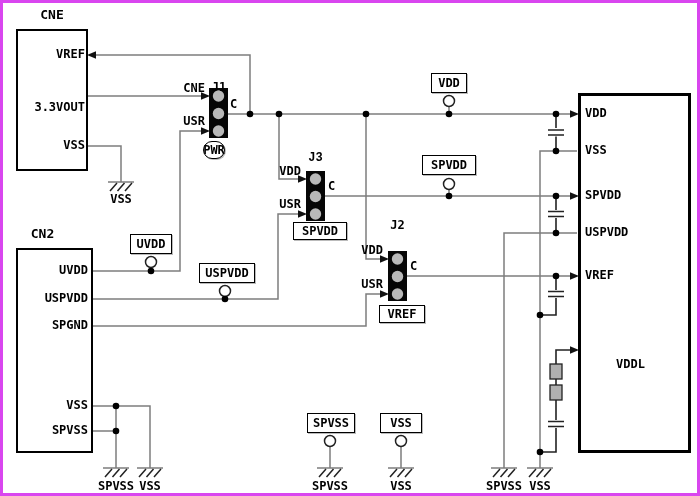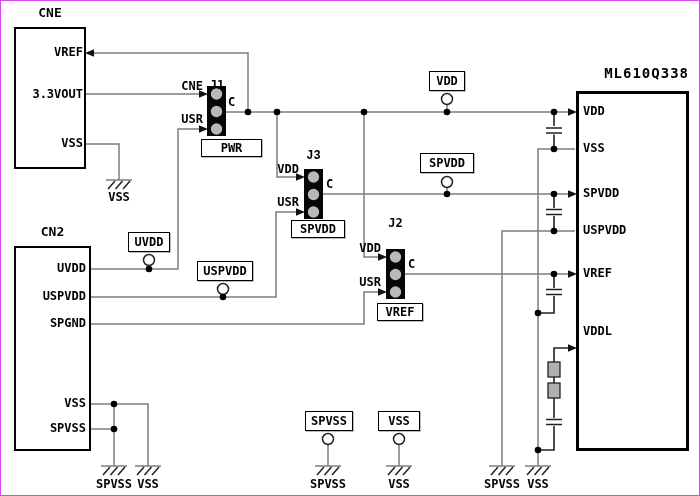--- a/index.html
+++ b/index.html
@@ -1,18 +1,18 @@
 <!DOCTYPE html>
 <html><head>
 <meta charset="utf-8">
 <style>
   html,body{margin:0;padding:0;background:#e8e8e8;}
   .stage{
     position:relative;width:700px;height:496px;margin:0 auto;
-    background:#ffffff;border:1px solid #d946ef;box-sizing:border-box;
+    background:#ffffff;border:3px solid #d946ef;box-sizing:border-box;
     font-family:"DejaVu Sans Mono","Liberation Mono",monospace;
     font-weight:bold;color:#000;overflow:hidden;
   }
   .lbl{position:absolute;font-size:12px;line-height:13px;white-space:nowrap;}
   .r{text-align:right;}
   .c{text-align:center;}
   .ttl{font-size:13px;}
   .icttl{font-size:14px;letter-spacing:1px;}
   .compbox{position:absolute;border:2.5px solid #000;background:transparent;box-sizing:border-box;}
   .icbox{border-width:3px;}
@@ -158,45 +158,44 @@
       <polygon points="576,273 567,269.2 567,276.8"></polygon>
       <polygon points="576,347 567,343.2 567,350.8"></polygon>
     </g>
   </svg>
 
   <div class="compbox" style="left:13px;top:26px;width:72px;height:142px;"></div>
   <div class="compbox" style="left:13px;top:245px;width:77px;height:205px;"></div>
   <div class="compbox icbox" style="left:575px;top:90px;width:113px;height:360px;"></div>
 
   <div class="lbl c ttl" style="left:13px;top:5px;width:72px;">CNE</div>
-  <div class="lbl c ttl" style="left:13px;top:224px;width:77px;">CN2</div>
-  <div class="lbl r icttl" style="left:575px;top:66px;width:113px;">ML610Q338</div>
+  <div class="lbl c ttl" style="left:1px;top:224px;width:77px;">CN2</div>
 
   <div class="lbl r" style="left:28px;top:45px;width:54px;">VREF</div>
-  <div class="lbl r" style="left:18px;top:87px;width:64px;">3.3VOUT</div>
+  <div class="lbl r" style="left:18px;top:98px;width:64px;">3.3VOUT</div>
   <div class="lbl r" style="left:28px;top:136px;width:54px;">VSS</div>
 
   <div class="lbl r" style="left:33px;top:261px;width:52px;">UVDD</div>
   <div class="lbl r" style="left:23px;top:289px;width:62px;">USPVDD</div>
   <div class="lbl r" style="left:23px;top:316px;width:62px;">SPGND</div>
   <div class="lbl r" style="left:33px;top:396px;width:52px;">VSS</div>
   <div class="lbl r" style="left:23px;top:421px;width:62px;">SPVSS</div>
 
   <div class="lbl" style="left:582px;top:104px;width:60px;">VDD</div>
   <div class="lbl" style="left:582px;top:141px;width:60px;">VSS</div>
   <div class="lbl" style="left:582px;top:186px;width:60px;">SPVDD</div>
   <div class="lbl" style="left:582px;top:223px;width:60px;">USPVDD</div>
   <div class="lbl" style="left:582px;top:266px;width:60px;">VREF</div>
-  <div class="lbl" style="left:582px;top:324px;width:60px;">VDDL</div>
+  <div class="lbl" style="left:582px;top:355px;width:60px;text-align:right;">VDDL</div>
 
   <div class="lbl c" style="left:198px;top:78px;width:36px;">J1</div>
   <div class="lbl r" style="left:160px;top:79px;width:42px;">CNE</div>
   <div class="lbl" style="left:227px;top:95px;width:16px;">C</div>
   <div class="lbl r" style="left:164px;top:112px;width:38px;">USR</div>
-  <div class="tagbox" style="left:200px;top:138px;width:61px;">PWR</div>
+  <div class="tagbox" style="left:200px;top:138px;width:22px;border-radius:9px;">PWR</div>
 
   <div class="lbl c" style="left:294px;top:149px;width:37px;font-family:Liberation Mono, monospace;">J3</div>
   <div class="lbl r" style="left:260px;top:162px;width:38px;">VDD</div>
   <div class="lbl" style="left:325px;top:177px;width:16px;">C</div>
   <div class="lbl r" style="left:260px;top:195px;width:38px;">USR</div>
   <div class="tagbox" style="left:290px;top:219px;width:54px;">SPVDD</div>
 
   <div class="lbl c" style="left:376px;top:216px;width:37px;">J2</div>
   <div class="lbl r" style="left:342px;top:241px;width:38px;">VDD</div>
   <div class="lbl" style="left:407px;top:257px;width:16px;">C</div>

